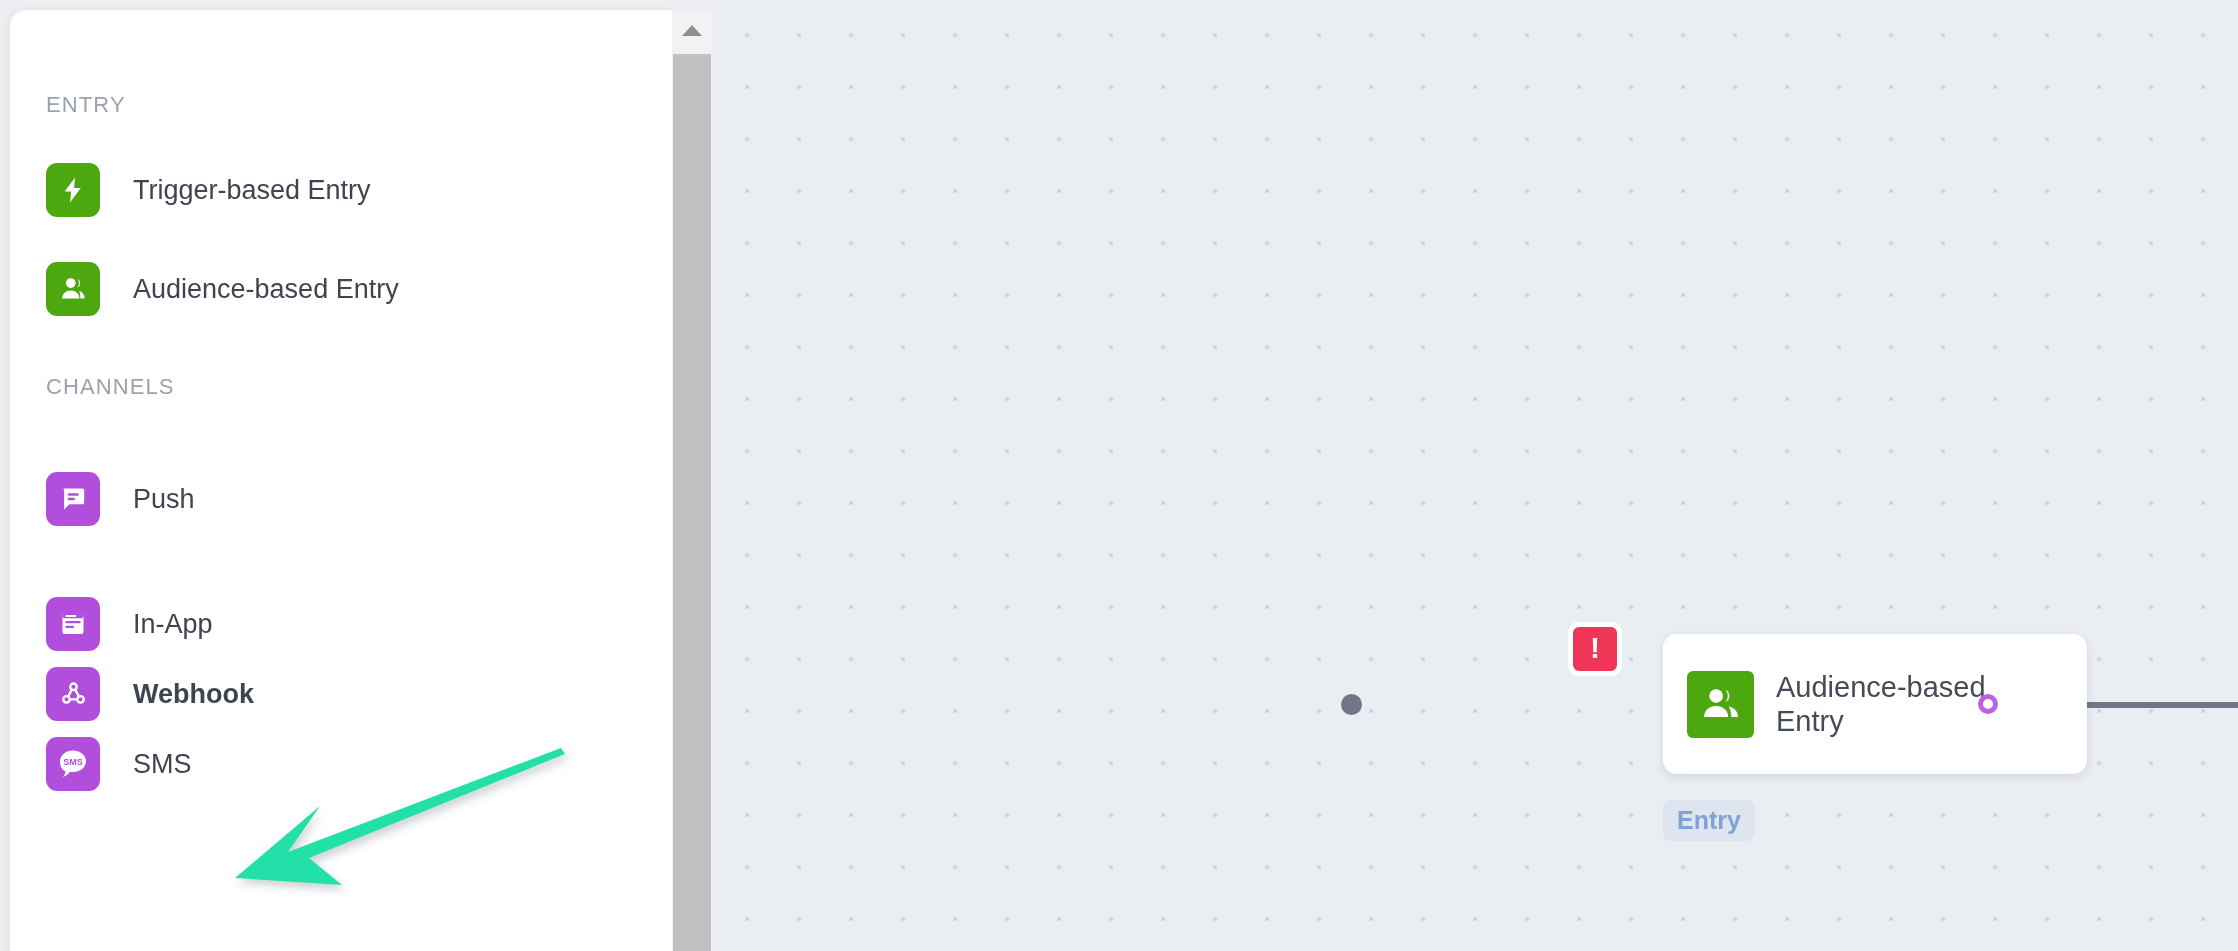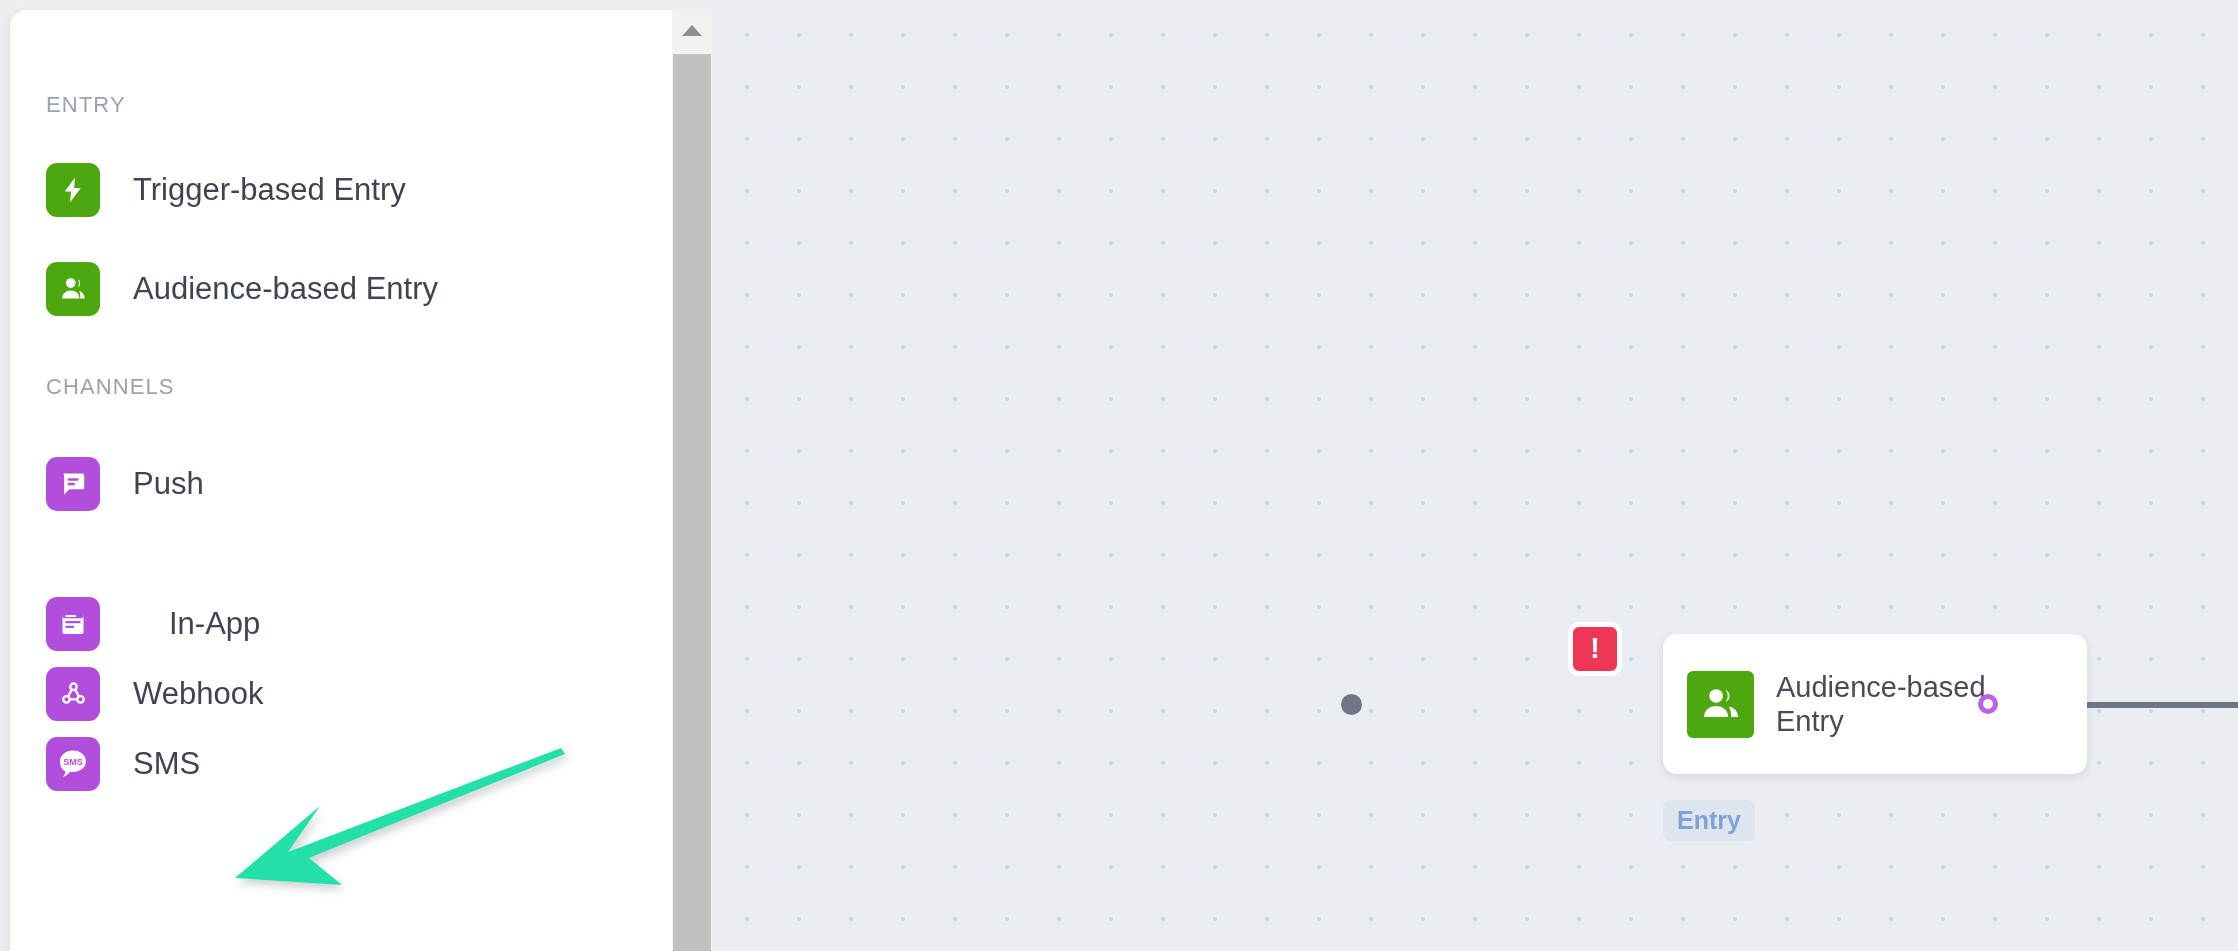--- a/index.html
+++ b/index.html
@@ -62,21 +62,21 @@
     border-radius: 11px;
     display: flex;
     align-items: center;
     justify-content: center;
     flex: none;
   }
   .nav-icon.green { background: #4da70f; }
   .nav-icon.purple { background: #b14fdc; }
   .nav-label {
     margin-left: 33px;
-    font-size: 31px;
+    font-size: 27px;
     color: #3e4450;
     white-space: nowrap;
   }
 
   
   #scrollbar {
     position: absolute;
     left: 672px;
     top: 10px;
     width: 40px;
@@ -268,46 +268,46 @@
           <path d="M3.3 19.6c0-3.9 3.1-6.4 6.9-6.4s6.9 2.5 6.9 6.4z"></path>
           <path d="M15.6 3.7a3.9 3.9 0 0 1 0 7 5.9 5.9 0 0 0 0-7z"></path>
           <path d="M17.1 13.5c2.5.7 4.2 2.9 4.2 6h-3.4c0-2.2-.3-4.2-.8-6z"></path>
         </svg>
       </span>
       <span class="nav-label">Audience-based Entry</span>
     </div>
 
     <div class="section-title" style="left:36px; top:364px;">CHANNELS</div>
 
-    <div class="nav-item" style="top:444px;justify-content:center;">
+    <div class="nav-item" style="top:459px;justify-content:center;">
       <span class="nav-icon purple">
         <svg width="28" height="28" viewBox="0 0 24 24" fill="#ffffff" xmlns="http://www.w3.org/2000/svg">
           <path d="M4 3h16a1.6 1.6 0 0 1 1.6 1.6v10.3A1.6 1.6 0 0 1 20 16.5H8.9L4.4 21V4.6A1.6 1.6 0 0 1 4 3z"></path>
           <rect x="7.4" y="7.1" width="9.6" height="2.1" rx="1" fill="#b14fdc"></rect>
           <rect x="7.4" y="11" width="6.2" height="2.1" rx="1" fill="#b14fdc"></rect>
         </svg>
       </span>
       <span class="nav-label">Push</span>
     </div>
 
 
-    <div class="nav-item" style="top:584px;gap:36px;">
+    <div class="nav-item" style="top:584px;">
       <span class="nav-icon purple">
         <svg width="28" height="28" viewBox="0 0 24 24" xmlns="http://www.w3.org/2000/svg">
           <rect x="3" y="3.4" width="18" height="17.2" rx="1.9" fill="#ffffff"></rect>
           <rect x="3" y="3.4" width="18" height="3.6" rx="1.5" fill="#b14fdc"></rect>
           <rect x="5.4" y="4.3" width="9.4" height="1.8" rx="0.9" fill="#ffffff"></rect>
           <rect x="5.4" y="9.4" width="13.2" height="2" rx="1" fill="#b14fdc"></rect>
           <rect x="5.4" y="13.4" width="7.6" height="2" rx="1" fill="#b14fdc"></rect>
         </svg>
       </span>
       <span class="nav-label">In-App</span>
     </div>
 
-    <div class="nav-item" style="top:654px;">
+    <div class="nav-item" style="top:654px;font-weight:bold;">
       <span class="nav-icon purple">
         <svg width="29" height="29" viewBox="0 0 24 24" fill="none" stroke="#ffffff" stroke-width="1.9" stroke-linecap="round" xmlns="http://www.w3.org/2000/svg">
           <circle cx="12" cy="5.6" r="2.7"></circle>
           <circle cx="6.2" cy="16" r="2.7"></circle>
           <circle cx="17.8" cy="16" r="2.7"></circle>
           <path d="M10.6 8 7.6 13.5"></path>
           <path d="M13.4 8l3 5.5"></path>
           <path d="M8.9 16h6.2"></path>
         </svg>
       </span>

